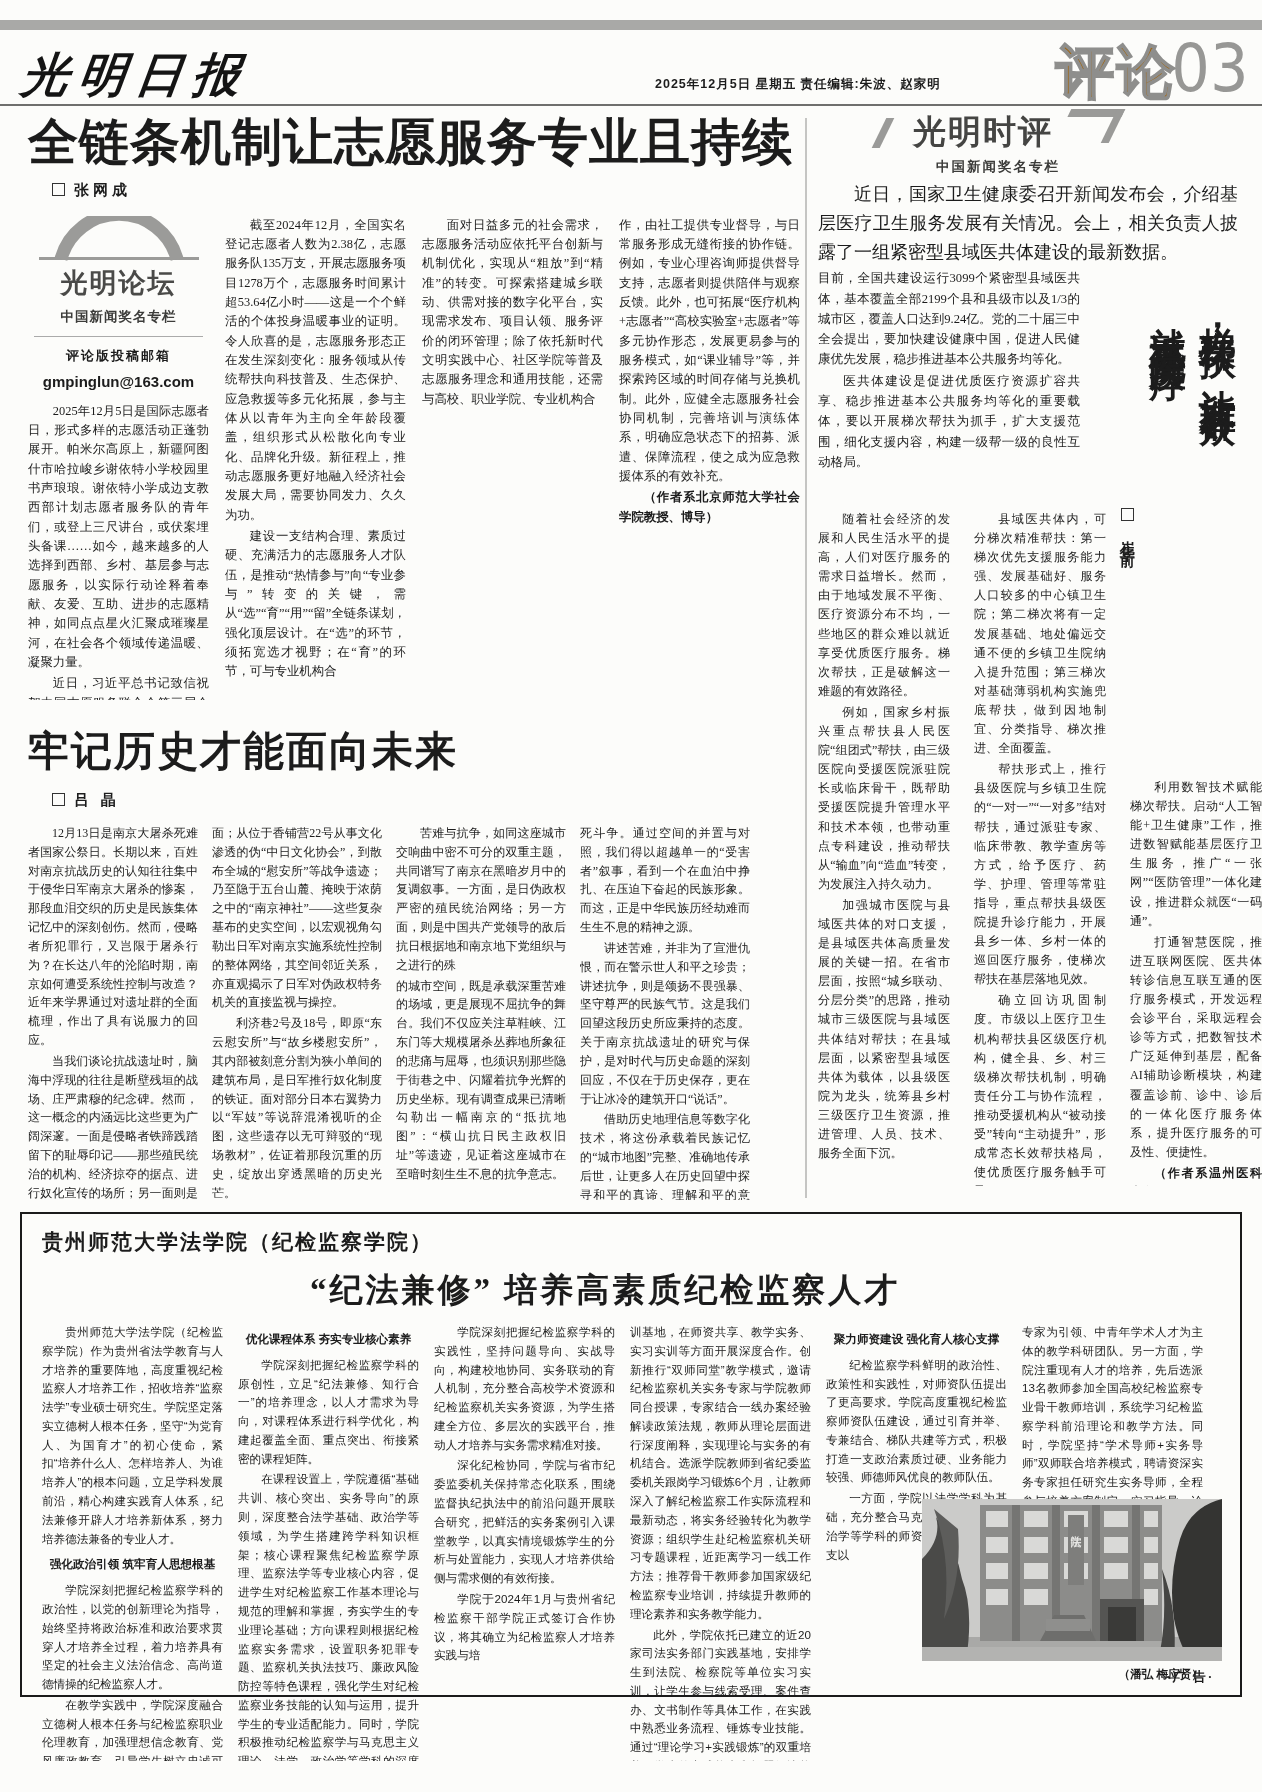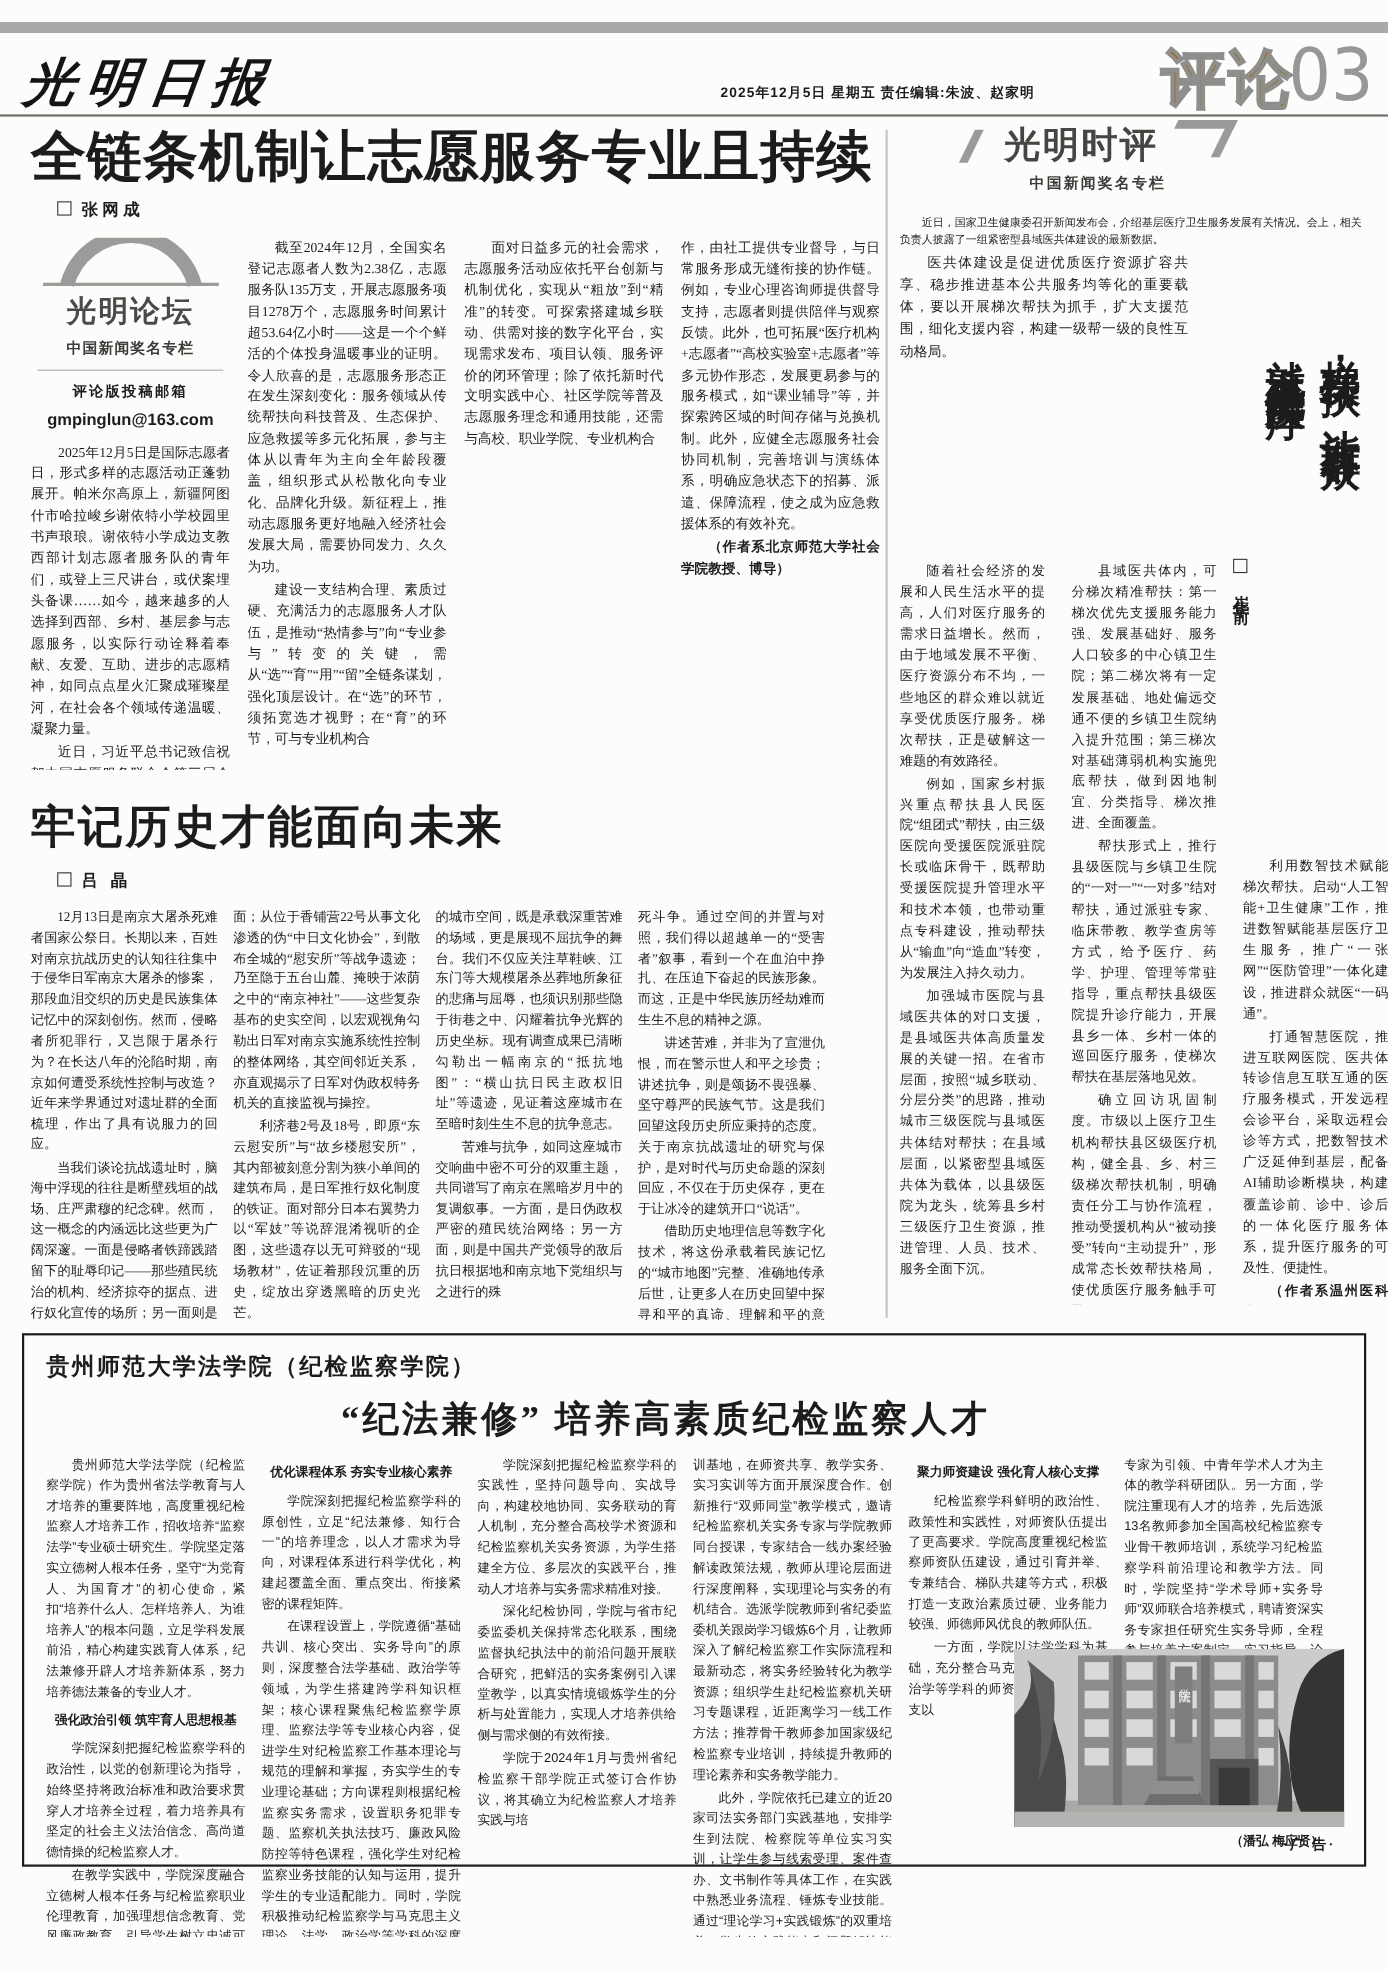--- a/index.html
+++ b/index.html
@@ -40,21 +40,21 @@
   .forum-mail{font-size:15px;font-weight:bold;margin-top:4px;margin-bottom:8px;}
   
   .vrule{position:absolute;left:805px;top:118px;width:1.5px;height:1080px;background:#c5c5c3;}
   
   .a3{position:absolute;left:818px;top:110px;width:424px;height:1088px;}
   .sp-badge{display:flex;align-items:center;justify-content:center;gap:10px;width:360px;margin-left:0px;}
   .sp-slash{width:16px;height:30px;border-left:8px solid #9a9a98;transform:skewX(-26deg);}
   .sp-corner{width:46px;height:26px;border-top:8px solid #9a9a98;border-right:8px solid #9a9a98;transform:skewX(-26deg);margin-top:-14px;}
   .sp-title{font-size:33px;font-weight:900;letter-spacing:2px;color:#454543;}
   .sp-sub{width:360px;text-align:center;font-size:13.5px;font-weight:900;color:#3c3c3a;letter-spacing:2px;margin-top:3px;}
-  .a3-intro-wide{width:420px;margin-top:19px;font-size:10px;line-height:1.6;}
+  .a3-intro-wide{width:420px;margin-top:4px;font-size:18px;line-height:1.6;}
   .a3-intro-narrow{width:262px;font-size:12.6px;line-height:1.6;}
   .vhead{position:absolute;right:0;top:188px;height:478px;writing-mode:vertical-rl;display:block;}
   .vhead .vline{font-size:37px;font-weight:900;letter-spacing:5px;line-height:1.35;}
   .vhead .vauthor{font-size:15px;font-weight:bold;letter-spacing:6px;padding-top:210px;line-height:2;}
   .vsq{display:inline-block;width:11px;height:11px;border:1.5px solid #333;margin-bottom:8px;}
   .a3-cols{position:absolute;left:0;top:400px;display:flex;gap:24px;height:676px;}
   .a3-cols .col{width:132px;font-size:12.1px;line-height:1.58;}
   .a3-cols .colC{padding-top:268px;}
   
   .a2{position:absolute;left:28px;top:724px;width:724px;}
@@ -127,20 +127,21 @@
     <div class="sp-badge">
       <span class="sp-slash"></span>
       <span class="sp-title sans">光明时评</span>
       <span class="sp-corner"></span>
     </div>
     <div class="sp-sub sans">中国新闻奖名专栏</div>
     <div class="a3-intro-wide col">
         <p class="para">近日，国家卫生健康委召开新闻发布会，介绍基层医疗卫生服务发展有关情况。会上，相关负责人披露了一组紧密型县域医共体建设的最新数据。</p>
       </div>
     <div class="a3-intro-narrow col">
+        <p class="para cont">目前，全国共建设运行3099个紧密型县域医共体，基本覆盖全部2199个县和县级市以及1/3的城市区，覆盖人口达到9.24亿。党的二十届三中全会提出，要加快建设健康中国，促进人民健康优先发展，稳步推进基本公共服务均等化。</p>
         <p class="para">医共体建设是促进优质医疗资源扩容共享、稳步推进基本公共服务均等化的重要载体，要以开展梯次帮扶为抓手，扩大支援范围，细化支援内容，构建一级帮一级的良性互动格局。</p>
       </div>
     <div class="vhead">
       <div class="vline">梯次帮扶，让所有群众</div>
       <div class="vline">就近享受优质医疗</div>
       <div class="vauthor"><span class="vsq"></span><span>崔华前</span></div>
     </div>
     <div class="a3-cols">
       <div class="col">
           <p class="para">随着社会经济的发展和人民生活水平的提高，人们对医疗服务的需求日益增长。然而，由于地域发展不平衡、医疗资源分布不均，一些地区的群众难以就近享受优质医疗服务。梯次帮扶，正是破解这一难题的有效路径。</p>
@@ -168,22 +169,22 @@
     <div class="a2-cols">
       <div class="col">
           <p class="para">12月13日是南京大屠杀死难者国家公祭日。长期以来，百姓对南京抗战历史的认知往往集中于侵华日军南京大屠杀的惨案，那段血泪交织的历史是民族集体记忆中的深刻创伤。然而，侵略者所犯罪行，又岂限于屠杀行为？在长达八年的沦陷时期，南京如何遭受系统性控制与改造？近年来学界通过对遗址群的全面梳理，作出了具有说服力的回应。</p>
           <p class="para">当我们谈论抗战遗址时，脑海中浮现的往往是断壁残垣的战场、庄严肃穆的纪念碑。然而，这一概念的内涵远比这些更为广阔深邃。一面是侵略者铁蹄践踏留下的耻辱印记——那些殖民统治的机构、经济掠夺的据点、进行奴化宣传的场所；另一面则是中华儿女不屈抗争的战斗堡垒——抗日政权的办公场所、地下组织的秘密联络点与新四军挥洒热血的战场。二者共同构筑了民族在特定时空下的完整记忆。</p>
         </div>
       <div class="col">
           <p class="para cont">面；从位于香铺营22号从事文化渗透的伪“中日文化协会”，到散布全城的“慰安所”等战争遗迹；乃至隐于五台山麓、掩映于浓荫之中的“南京神社”——这些复杂基布的史实空间，以宏观视角勾勒出日军对南京实施系统性控制的整体网络，其空间邻近关系，亦直观揭示了日军对伪政权特务机关的直接监视与操控。</p>
           <p class="para">利济巷2号及18号，即原“东云慰安所”与“故乡楼慰安所”，其内部被刻意分割为狭小单间的建筑布局，是日军推行奴化制度的铁证。面对部分日本右翼势力以“军妓”等说辞混淆视听的企图，这些遗存以无可辩驳的“现场教材”，佐证着那段沉重的历史，绽放出穿透黑暗的历史光芒。</p>
         </div>
       <div class="col">
+          <p class="para">苦难与抗争，如同这座城市交响曲中密不可分的双重主题，共同谱写了南京在黑暗岁月中的复调叙事。一方面，是日伪政权严密的殖民统治网络；另一方面，则是中国共产党领导的敌后抗日根据地和南京地下党组织与之进行的殊</p>
           <p class="para cont">的城市空间，既是承载深重苦难的场域，更是展现不屈抗争的舞台。我们不仅应关注草鞋峡、江东门等大规模屠杀丛葬地所象征的悲痛与屈辱，也须识别那些隐于街巷之中、闪耀着抗争光辉的历史坐标。现有调查成果已清晰勾勒出一幅南京的“抵抗地图”：“横山抗日民主政权旧址”等遗迹，见证着这座城市在至暗时刻生生不息的抗争意志。</p>
-          <p class="para">苦难与抗争，如同这座城市交响曲中密不可分的双重主题，共同谱写了南京在黑暗岁月中的复调叙事。一方面，是日伪政权严密的殖民统治网络；另一方面，则是中国共产党领导的敌后抗日根据地和南京地下党组织与之进行的殊</p>
         </div>
       <div class="col">
           <p class="para cont">死斗争。通过空间的并置与对照，我们得以超越单一的“受害者”叙事，看到一个在血泊中挣扎、在压迫下奋起的民族形象。而这，正是中华民族历经劫难而生生不息的精神之源。</p>
           <p class="para">讲述苦难，并非为了宣泄仇恨，而在警示世人和平之珍贵；讲述抗争，则是颂扬不畏强暴、坚守尊严的民族气节。这是我们回望这段历史所应秉持的态度。关于南京抗战遗址的研究与保护，是对时代与历史命题的深刻回应，不仅在于历史保存，更在于让冰冷的建筑开口“说话”。</p>
           <p class="para">借助历史地理信息等数字化技术，将这份承载着民族记忆的“城市地图”完整、准确地传承后世，让更多人在历史回望中探寻和平的真谛、理解和平的意义。</p>
         </div>
     </div>
   </div>
 
   <div class="adbox">

